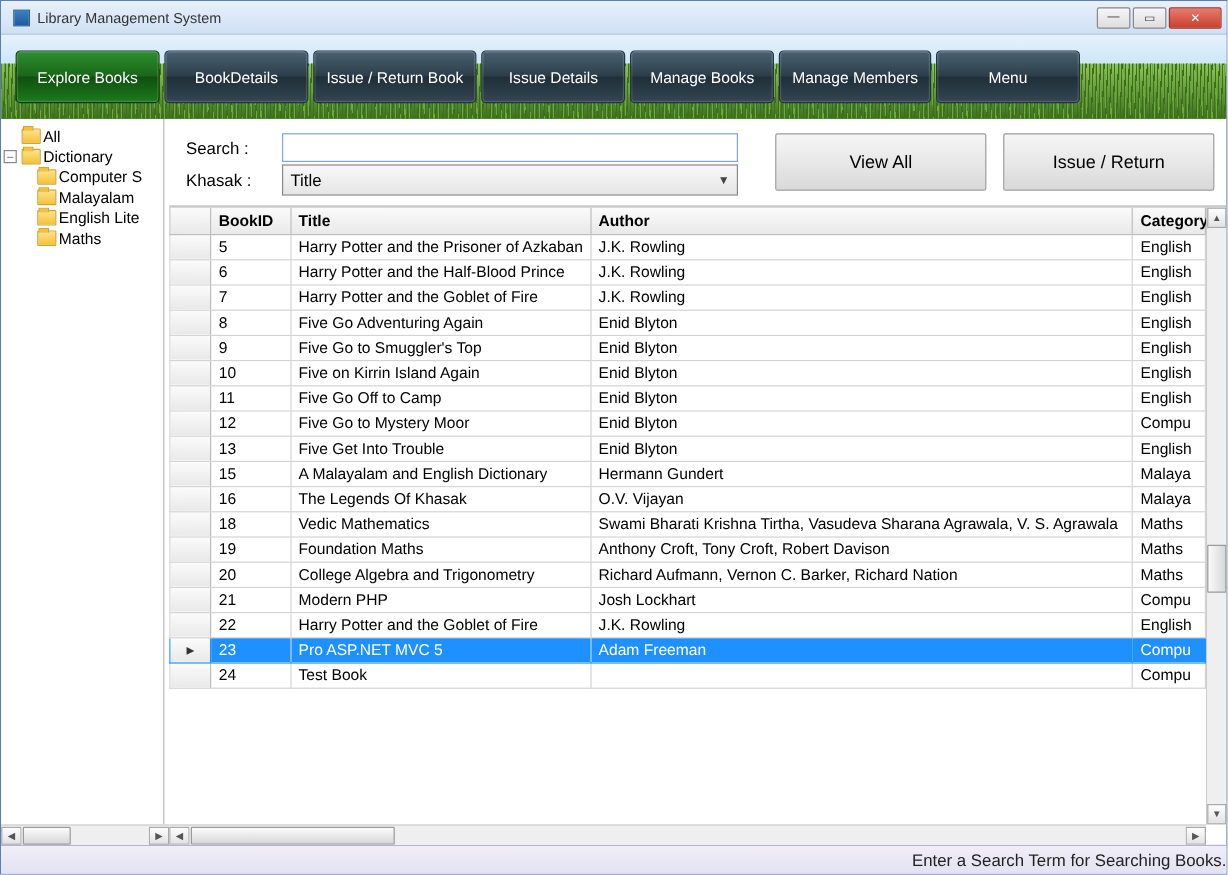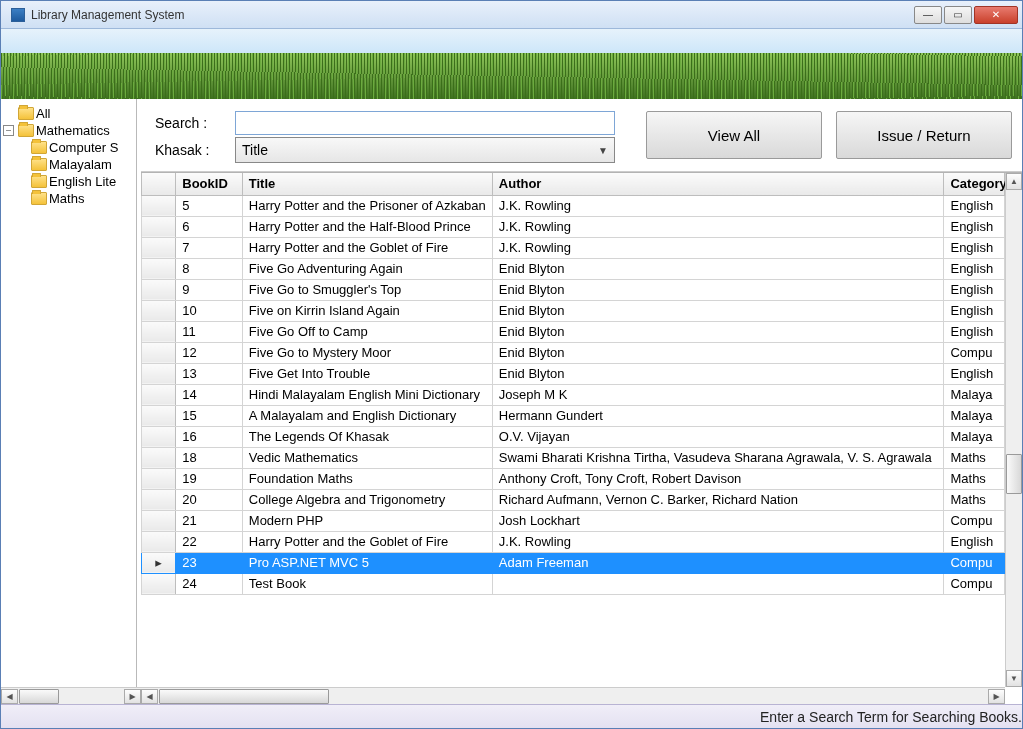--- a/index.html
+++ b/index.html
@@ -62,34 +62,43 @@
     <div class="titlebar-text">Library Management System</div>
     <div class="win-btns">
       <div class="win-btn">—</div>
       <div class="win-btn">▭</div>
       <div class="win-btn close">✕</div>
     </div>
   </div>
 
   <div class="banner">
     <div class="grass"></div>
+    <div id="nav-container" style="display:flex;gap:4px;position:relative;z-index:1">
+        <div class="nav-btn active">Explore Books</div>
+        <div class="nav-btn">BookDetails</div>
+        <div class="nav-btn">Issue / Return Book</div>
+        <div class="nav-btn">Issue Details</div>
+        <div class="nav-btn">Manage Books</div>
+        <div class="nav-btn">Manage Members</div>
+        <div class="nav-btn">Menu</div>
+      </div>
   </div>
 
   <div class="content">
     <div style="width:140px;display:flex;flex-direction:column">
       <div class="sidebar" style="flex:1">
         <div class="tree-item">
           <span class="tree-spacer"></span>
           <span class="folder"></span>
           <span>All</span>
         </div>
         <div class="tree-item">
           <span class="tree-toggle">–</span>
           <span class="folder"></span>
-          <span>Mathematics</span>
+          <span>Dictionary</span>
         </div>
         <div id="tree-children">
             <div class="tree-item tree-indent">
               <span class="folder"></span>
               <span>Computer S</span>
             </div>
             <div class="tree-item tree-indent">
               <span class="folder"></span>
               <span>Malayalam</span>
             </div>
@@ -210,27 +219,20 @@
                 </tr>
                 <tr>
                   <td class="rowhdr"></td>
                   <td>13</td>
                   <td>Five Get Into Trouble</td>
                   <td>Enid Blyton</td>
                   <td>English</td>
                 </tr>
                 <tr>
                   <td class="rowhdr"></td>
-                  <td>14</td>
-                  <td>Hindi Malayalam English Mini Dictionary</td>
-                  <td>Joseph M K</td>
-                  <td>Malaya</td>
-                </tr>
-                <tr>
-                  <td class="rowhdr"></td>
                   <td>15</td>
                   <td>A Malayalam and English Dictionary</td>
                   <td>Hermann Gundert</td>
                   <td>Malaya</td>
                 </tr>
                 <tr>
                   <td class="rowhdr"></td>
                   <td>16</td>
                   <td>The Legends Of Khasak</td>
                   <td>O.V. Vijayan</td>

